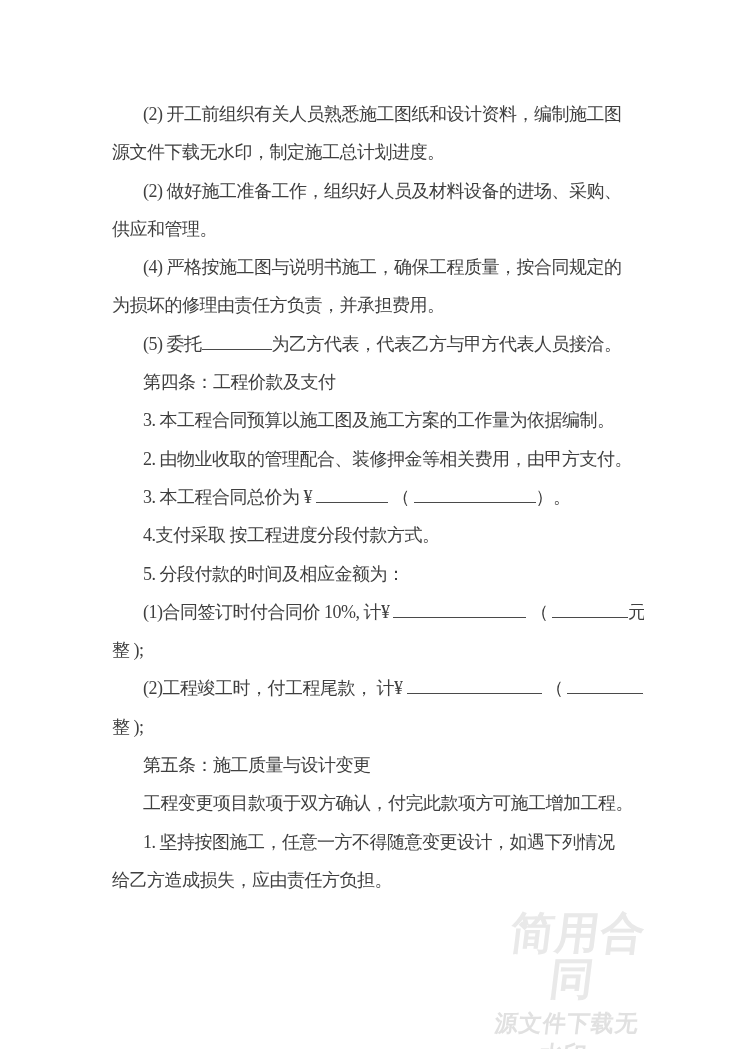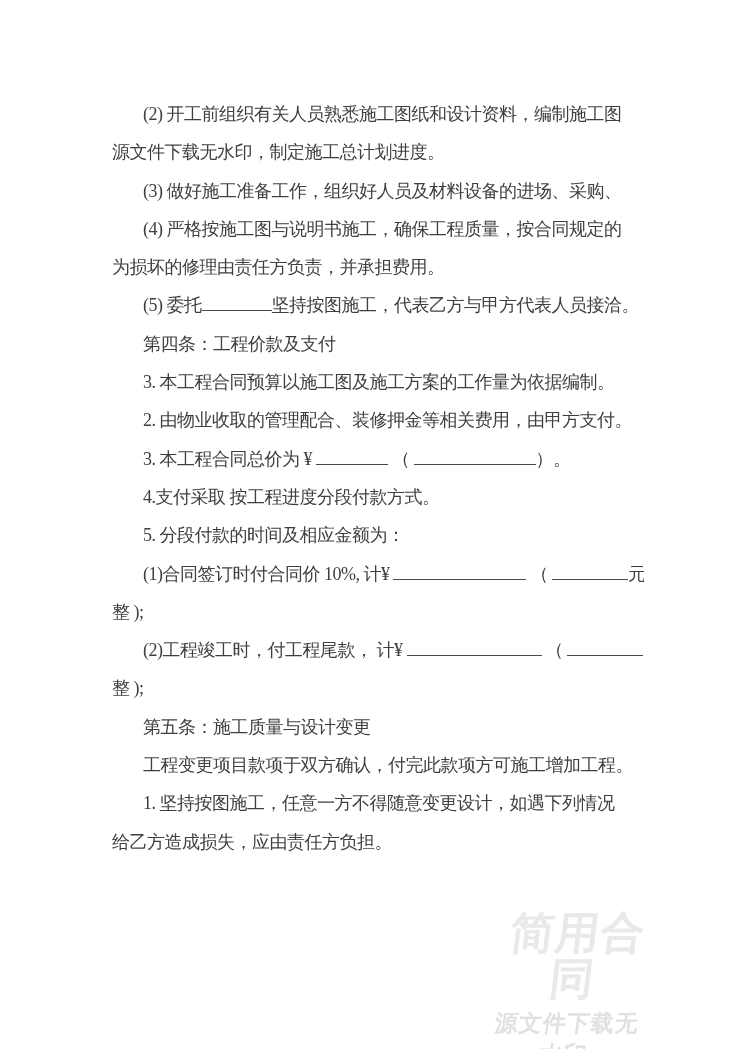--- a/index.html
+++ b/index.html
@@ -62,24 +62,25 @@
     margin-top: 6px;
   }
 </style>
 </head>
 <body>
 
 <div class="page">
   <div class="doc" id="doc" style="color: rgb(63, 63, 63);">
       <div class="line indent"><span>(2) 开工前组织有关人员熟悉施工图纸和设计资料，编制施工图</span></div>
       <div class="line"><span>源文件下载无水印，制定施工总计划进度。</span></div>
-      <div class="line indent"><span>(3) 做好施工准备工作，组织好人员及材料设备的进场、采购、</span></div>
+      <div class="line indent"><span>(2) 做好施工准备工作，组织好人员及材料设备的进场、采购、</span></div>
+      <div class="line"><span>供应和管理。</span></div>
       <div class="line indent"><span>(4) 严格按施工图与说明书施工，确保工程质量，按合同规定的</span></div>
       <div class="line"><span>为损坏的修理由责任方负责，并承担费用。</span></div>
-      <div class="line indent"><span>(5) 委托</span><span class="blank" style="width: 70px; border-bottom-color: rgb(74, 74, 74);"></span><span>坚持按图施工，代表乙方与甲方代表人员接洽。</span></div>
+      <div class="line indent"><span>(5) 委托</span><span class="blank" style="width: 70px; border-bottom-color: rgb(74, 74, 74);"></span><span>为乙方代表，代表乙方与甲方代表人员接洽。</span></div>
       <div class="line indent"><span>第四条：工程价款及支付</span></div>
       <div class="line indent"><span>3. 本工程合同预算以施工图及施工方案的工作量为依据编制。</span></div>
       <div class="line indent"><span>2. 由物业收取的管理配合、装修押金等相关费用，由甲方支付。</span></div>
       <div class="line indent"><span>3. 本工程合同总价为 ¥ </span><span class="blank" style="width: 72px; border-bottom-color: rgb(74, 74, 74);"></span><span> （ </span><span class="blank" style="width: 122px; border-bottom-color: rgb(74, 74, 74);"></span><span>）。</span></div>
       <div class="line indent"><span>4.支付采取 按工程进度分段付款方式。</span></div>
       <div class="line indent"><span>5. 分段付款的时间及相应金额为：</span></div>
       <div class="line indent"><span>(1)合同签订时付合同价 10%, 计¥ </span><span class="blank" style="width: 133px; border-bottom-color: rgb(74, 74, 74);"></span><span> （ </span><span class="blank" style="width: 76px; border-bottom-color: rgb(74, 74, 74);"></span><span>元</span></div>
       <div class="line"><span>整 );</span></div>
       <div class="line indent"><span>(2)工程竣工时，付工程尾款， 计¥ </span><span class="blank" style="width: 135px; border-bottom-color: rgb(74, 74, 74);"></span><span> （ </span><span class="blank" style="width: 76px; border-bottom-color: rgb(74, 74, 74);"></span><span>元</span></div>
       <div class="line"><span>整 );</span></div>

